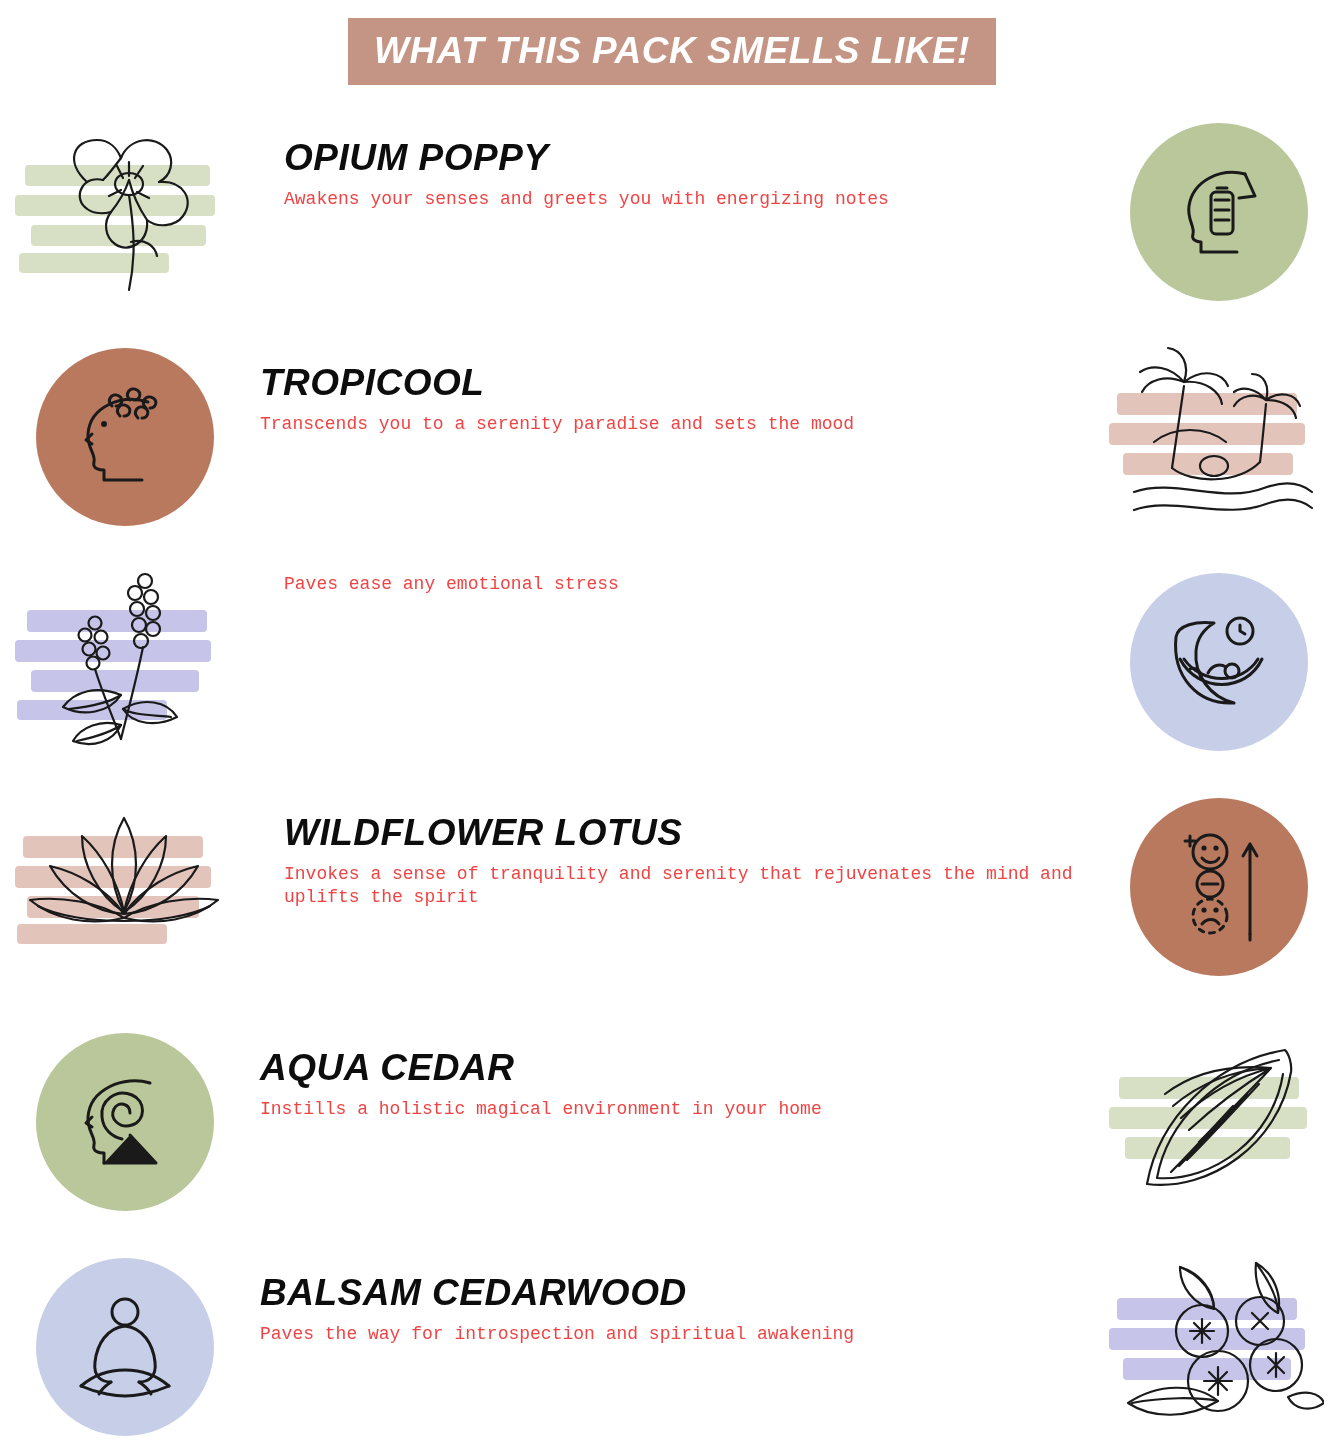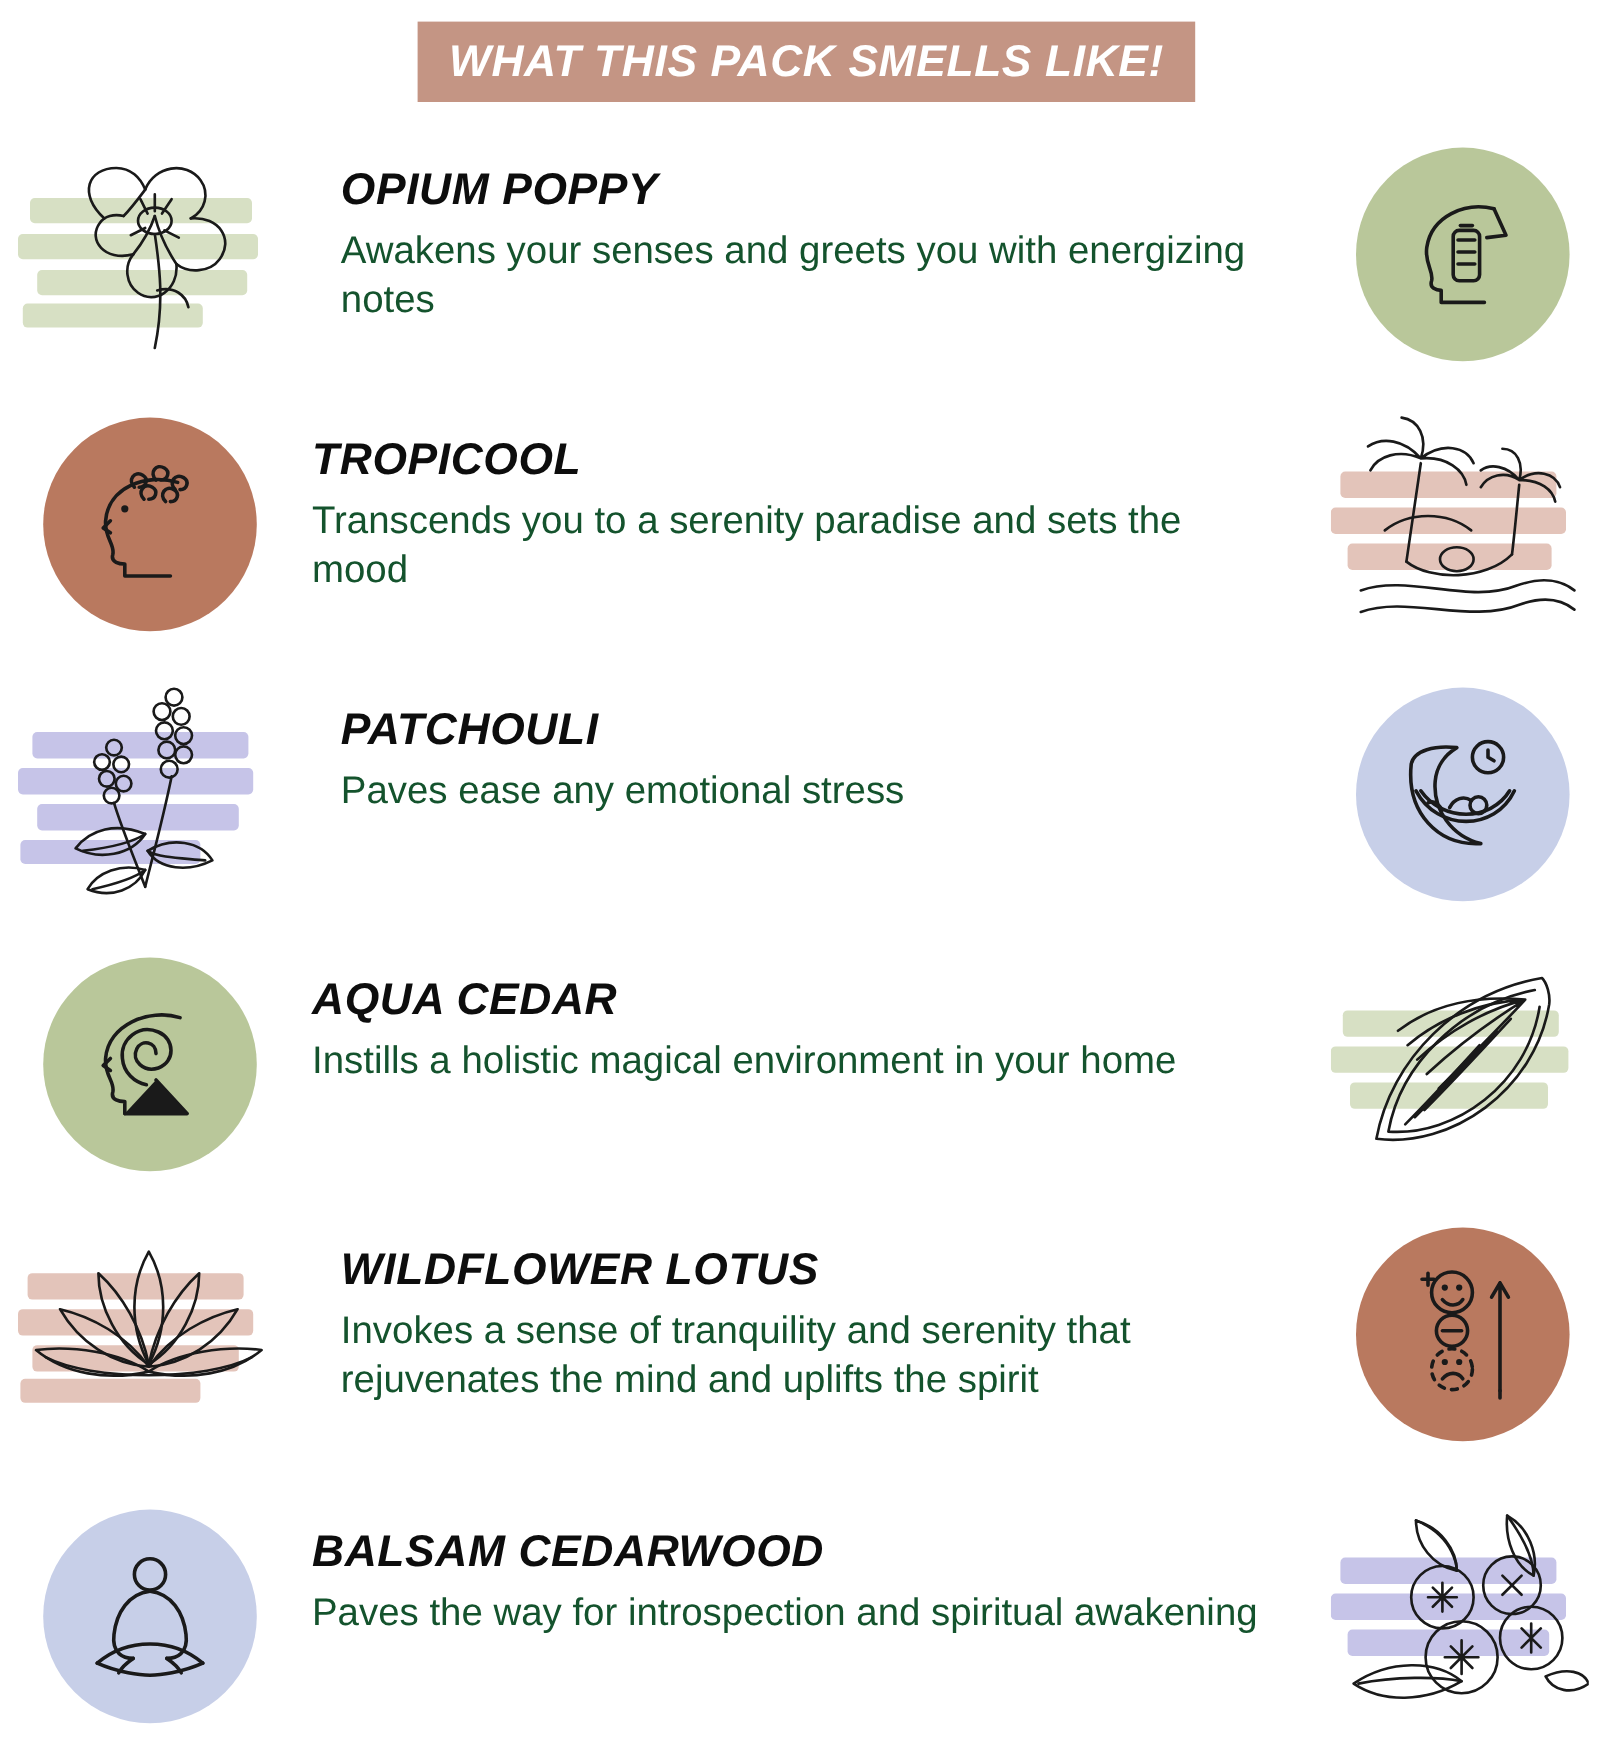--- a/index.html
+++ b/index.html
@@ -72,25 +72,26 @@
     font-size: 37px;
     font-weight: bold;
     font-style: italic;
     color: #0d0d0d;
     letter-spacing: 0.5px;
     line-height: 1.05;
     margin: 16px 0 10px 0;
     white-space: nowrap;
   }
   .scent-desc {
-    font-size: 32px;
-    color: #14532d;
+    font-size: 18px;
+    color: #ef4444;
     line-height: 1.28;
     margin: 0;
     max-width: 800px;
+    font-family: Liberation Mono, monospace;
   }
   .text-cell.left .scent-desc { margin-right: auto; }
   .text-cell.right .scent-desc { margin-left: auto; }
 
   
   .circle {
     width: 178px;
     height: 178px;
     border-radius: 50%;
     display: flex;
@@ -293,80 +294,35 @@
               <path d="M96 128 C72 118 50 124 38 140 C58 150 84 146 96 128"></path>
               <path d="M98 142 C118 130 142 134 152 150 C132 160 108 158 98 142"></path>
               <path d="M96 158 C76 152 56 160 48 174 C68 182 88 174 96 158"></path>
               <path d="M44 142 C62 140 84 136 96 128 M146 150 C126 148 108 148 98 142 M52 174 C70 170 88 164 96 158"></path>
             </g>
           </svg>
         </div>
       </div>
 
       <div class="text-cell left">
-        <div class="scent-title">PATCHOULI</div>
         <div class="scent-desc">Paves ease any emotional stress</div>
       </div>
 
       <div class="icon-cell">
         <div class="circle" style="background:#c7cfe8">
           <svg width="130" height="130" viewBox="0 0 130 130">
             <g class="line-art">
               <path d="M22 40 C18 80 44 108 80 106 C56 100 40 78 42 54 C43 42 50 32 60 26 C42 24 24 28 22 40Z"></path>
               <circle cx="86" cy="34" r="13"></circle>
               <path d="M86 28 L86 34 L91 37"></path>
               <path d="M26 62 C44 96 92 96 108 62"></path>
               <path d="M30 62 C48 88 88 88 104 62"></path>
               <path d="M54 76 C58 68 66 66 72 70"></path>
               <circle cx="78" cy="74" r="7"></circle>
               <path d="M48 78 C44 72 40 70 36 72"></path>
-            </g>
-          </svg>
-        </div>
-      </div>
-    </div>
-
-    <div class="row">
-
-      <div class="icon-cell">
-        <div class="circle" style="background:#b9c79a">
-          <svg width="130" height="130" viewBox="0 0 130 130">
-            <g class="line-art">
-              <path d="M90 26 C64 18 30 32 28 60 C27 74 36 80 34 88 C32 95 40 96 44 96 L44 106"></path>
-              <path d="M44 106 L96 106 L70 78"></path>
-              <path d="M32 60 L26 66 L32 70"></path>
-              <path d="M70 56 C70 46 58 44 54 52 C49 62 60 72 72 68 C86 63 86 44 72 38 C56 31 40 44 42 60 C43 72 52 80 62 82"></path>
-            </g>
-            <path d="M44 106 L96 106 L70 78 Z" fill="#1a1a1a" stroke="none"></path>
-          </svg>
-        </div>
-      </div>
-
-      <div class="text-cell right">
-        <div class="scent-title">AQUA CEDAR</div>
-        <div class="scent-desc">Instills a holistic magical environment in your home</div>
-      </div>
-
-      <div class="icon-cell">
-        <div class="brush">
-          <svg width="220" height="150" viewBox="0 0 220 150">
-            <g fill="#d7e0c4">
-              <rect x="10" y="30" width="180" height="22" rx="4"></rect>
-              <rect x="0" y="60" width="198" height="22" rx="4"></rect>
-              <rect x="16" y="90" width="165" height="22" rx="4"></rect>
-            </g>
-          </svg>
-        </div>
-        <div class="sketch">
-          <svg width="200" height="180" viewBox="0 0 200 180">
-            <g class="line-art-thin">
-              <path d="M166 18 C96 30 40 86 28 152 C90 160 160 112 172 40 C173 32 170 22 166 18Z"></path>
-              <path d="M160 28 C98 40 48 90 38 146 C94 150 154 106 164 42"></path>
-              <path d="M152 36 C130 60 104 86 80 110 M152 36 C126 52 96 74 70 98 M152 36 C120 44 88 62 62 86 M152 36 C114 38 80 52 54 74 M152 36 C108 32 72 42 46 62"></path>
-              <path d="M140 52 C116 78 92 104 68 128 M128 62 C106 86 84 110 60 134 M114 74 C94 96 74 118 52 140"></path>
             </g>
           </svg>
         </div>
       </div>
     </div>
 
     <div class="row tall">
 
       <div class="icon-cell">
         <div class="brush">
@@ -419,20 +375,64 @@
               <path d="M96 112 L96 118"></path>
             </g>
           </svg>
         </div>
       </div>
     </div>
 
     <div class="row">
 
       <div class="icon-cell">
+        <div class="circle" style="background:#b9c79a">
+          <svg width="130" height="130" viewBox="0 0 130 130">
+            <g class="line-art">
+              <path d="M90 26 C64 18 30 32 28 60 C27 74 36 80 34 88 C32 95 40 96 44 96 L44 106"></path>
+              <path d="M44 106 L96 106 L70 78"></path>
+              <path d="M32 60 L26 66 L32 70"></path>
+              <path d="M70 56 C70 46 58 44 54 52 C49 62 60 72 72 68 C86 63 86 44 72 38 C56 31 40 44 42 60 C43 72 52 80 62 82"></path>
+            </g>
+            <path d="M44 106 L96 106 L70 78 Z" fill="#1a1a1a" stroke="none"></path>
+          </svg>
+        </div>
+      </div>
+
+      <div class="text-cell right">
+        <div class="scent-title">AQUA CEDAR</div>
+        <div class="scent-desc">Instills a holistic magical environment in your home</div>
+      </div>
+
+      <div class="icon-cell">
+        <div class="brush">
+          <svg width="220" height="150" viewBox="0 0 220 150">
+            <g fill="#d7e0c4">
+              <rect x="10" y="30" width="180" height="22" rx="4"></rect>
+              <rect x="0" y="60" width="198" height="22" rx="4"></rect>
+              <rect x="16" y="90" width="165" height="22" rx="4"></rect>
+            </g>
+          </svg>
+        </div>
+        <div class="sketch">
+          <svg width="200" height="180" viewBox="0 0 200 180">
+            <g class="line-art-thin">
+              <path d="M166 18 C96 30 40 86 28 152 C90 160 160 112 172 40 C173 32 170 22 166 18Z"></path>
+              <path d="M160 28 C98 40 48 90 38 146 C94 150 154 106 164 42"></path>
+              <path d="M152 36 C130 60 104 86 80 110 M152 36 C126 52 96 74 70 98 M152 36 C120 44 88 62 62 86 M152 36 C114 38 80 52 54 74 M152 36 C108 32 72 42 46 62"></path>
+              <path d="M140 52 C116 78 92 104 68 128 M128 62 C106 86 84 110 60 134 M114 74 C94 96 74 118 52 140"></path>
+            </g>
+          </svg>
+        </div>
+      </div>
+    </div>
+
+    <div class="row">
+
+      <div class="icon-cell">
         <div class="circle" style="background:#c7cfe8">
           <svg width="140" height="130" viewBox="0 0 140 130">
             <g class="line-art">
               <circle cx="70" cy="30" r="13"></circle>
               <path d="M70 44 C52 46 42 62 40 80 C38 96 48 100 56 100"></path>
               <path d="M70 44 C88 46 98 62 100 80 C102 96 92 100 84 100"></path>
               <path d="M26 104 C40 92 54 88 70 88 C86 88 100 92 114 104"></path>
               <path d="M26 104 C44 112 62 114 70 114 C78 114 96 112 114 104"></path>
               <path d="M56 100 C50 104 46 108 44 112 M84 100 C90 104 94 108 96 112"></path>
             </g>

